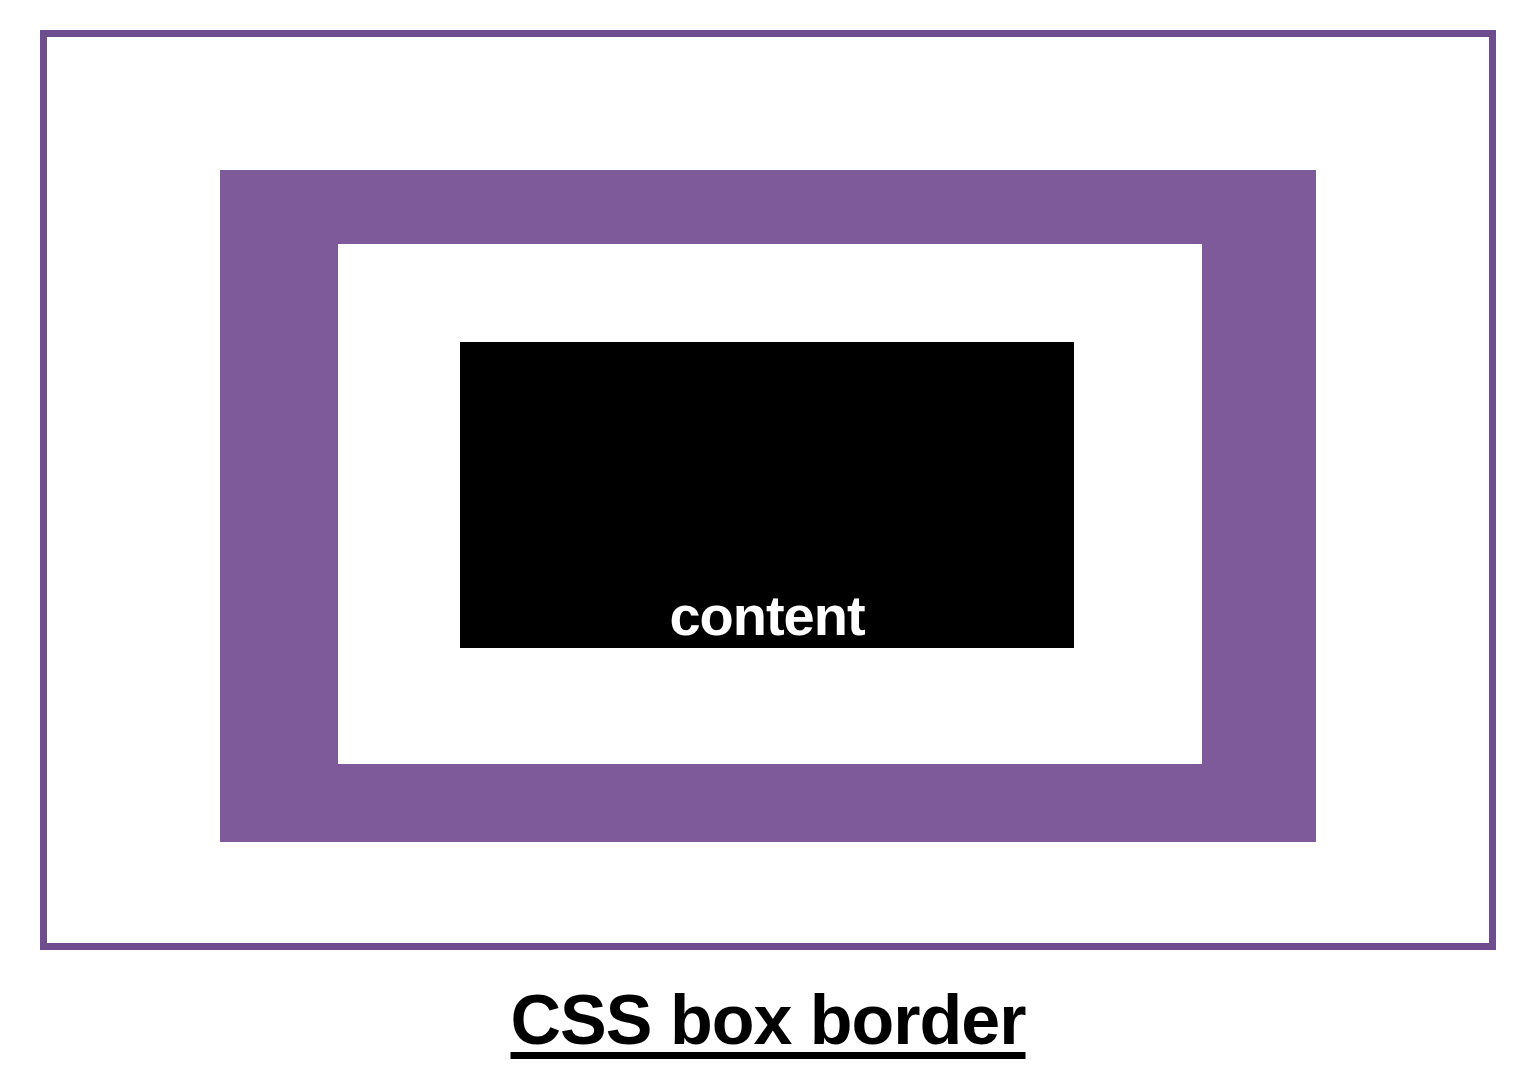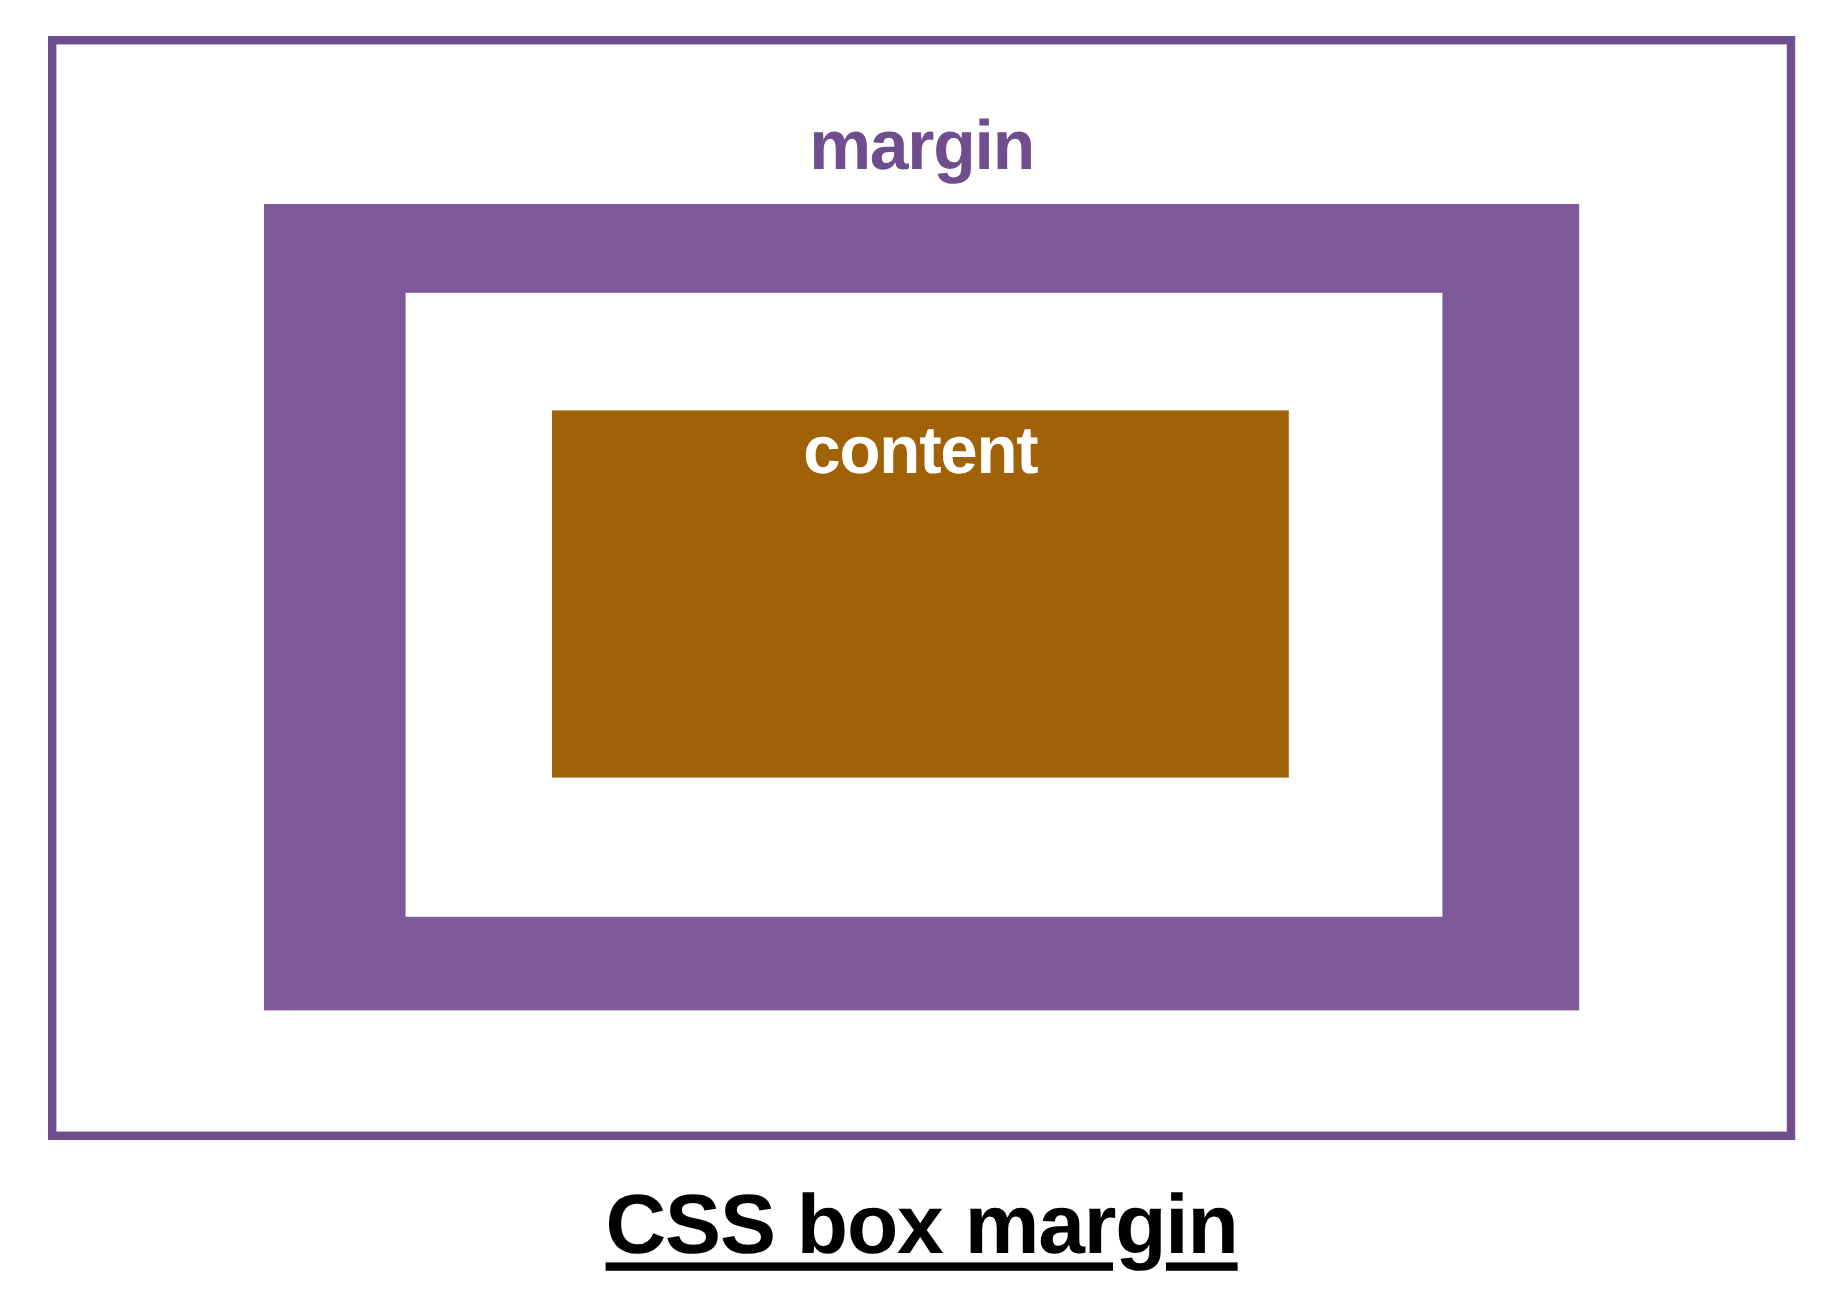--- a/index.html
+++ b/index.html
@@ -79,23 +79,23 @@
       font-weight: 800;
       color: #6e4e8e;
       letter-spacing: -1px;
     }
     .content-box {
       position: absolute;
       top: 312px;
       left: 420px;
       width: 614px;
       height: 306px;
-      background: #a16207;
+      background: #000000;
       display: flex;
-      align-items: flex-start;
+      align-items: flex-end;
       justify-content: center;
     }
     .content-label {
       font-size: 56px;
       font-weight: 800;
       color: #ffffff;
       letter-spacing: -1px;
     }
     .caption {
       margin-top: 30px;
@@ -105,24 +105,23 @@
       text-decoration: underline;
       text-underline-offset: 8px;
       letter-spacing: -1px;
     }
   </style>
 </head>
 <body>
 
 <div class="diagram">
   <div class="margin-box"></div>
-  <div class="margin-label">margin</div>
 
   <div class="border-box"></div>
 
   <div class="padding-box"></div>
 
   <div class="content-box">
     <span class="content-label">content</span>
   </div>
 </div>
 
-<div class="caption">CSS box margin</div>
+<div class="caption">CSS box border</div>
 
 </body></html>

